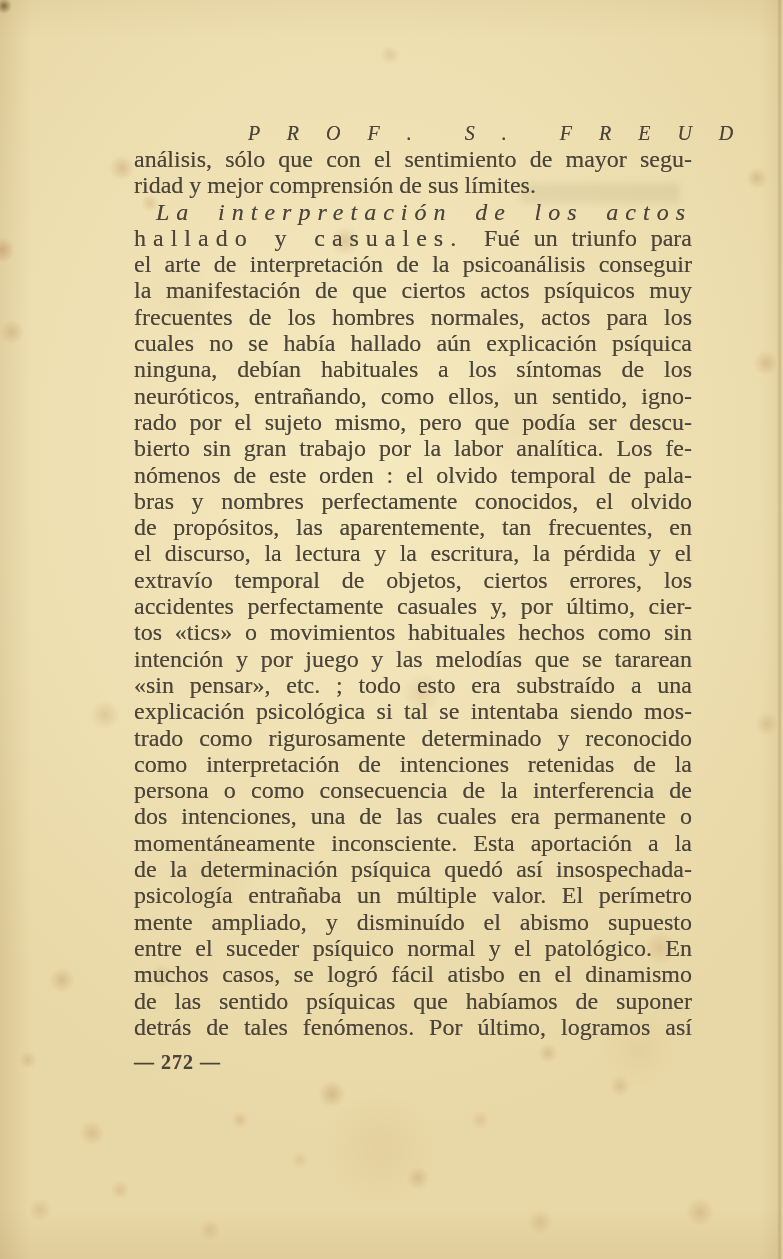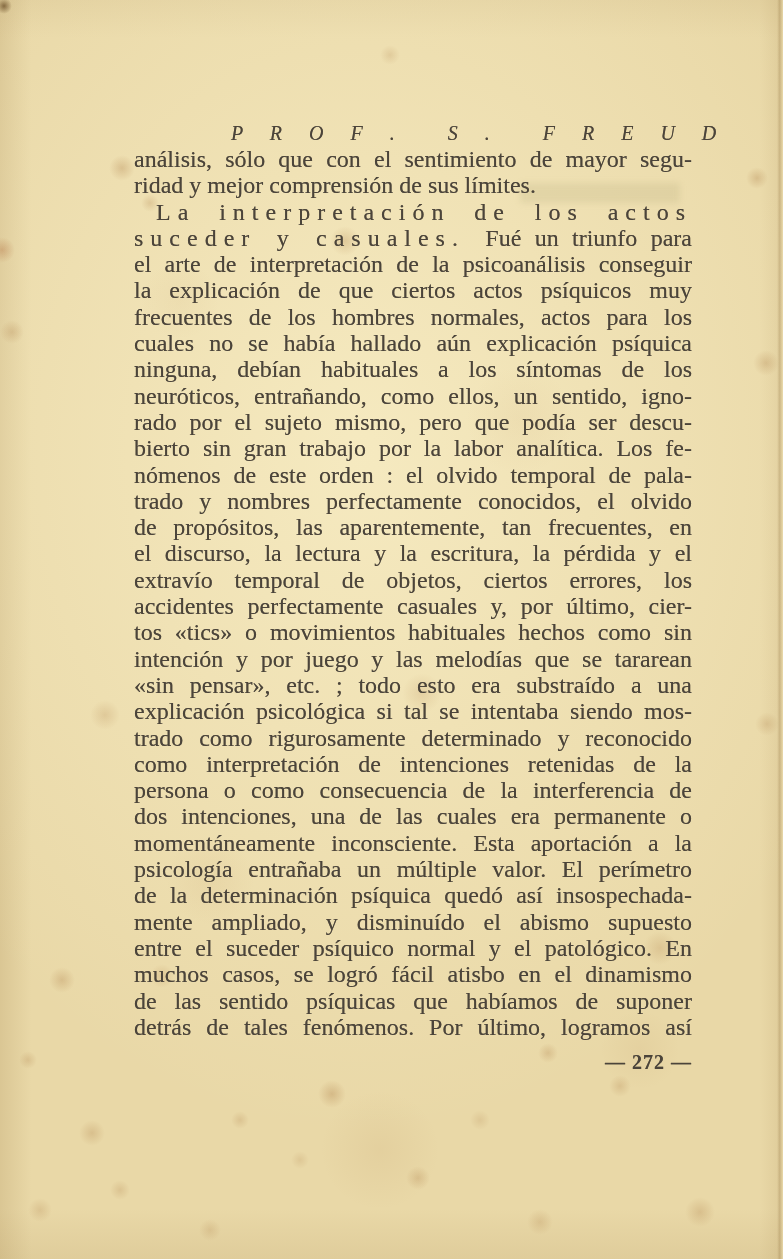--- a/index.html
+++ b/index.html
@@ -34,21 +34,21 @@
   .ghost {
     position: absolute;
     left: 520px; top: 183px;
     width: 160px; height: 20px;
     background: rgba(150,140,95,0.14);
     filter: blur(3px);
     border-radius: 4px;
   }
   .running-head {
     position: absolute;
-    left: 127px; top: 99px;
+    left: 144px; top: 99px;
     width: 558px;
     text-align: center;
     font-style: italic;
     font-size: 20px;
     white-space: pre;
     word-spacing: 20px;
     letter-spacing: 1px;
     text-shadow: 0 0 0.6px rgba(75,68,58,0.65);
   }
   .body-text {
@@ -60,27 +60,27 @@
     text-shadow: 0 0 0.6px rgba(75,68,58,0.6);
   }
   .line {
     height: 26.3px;
     text-align: justify;
     text-align-last: justify;
     text-justify: inter-word;
     overflow: visible;
   }
   .line.nojust { text-align-last: left; }
-  .line.indent { text-indent: 22px; }
+  .line.indent { text-indent: 22px; font-style: italic; }
   .spaced { letter-spacing: 7px; }
   .folio {
     position: absolute;
     left: 134px; top: 1051px;
     width: 558px;
-    text-align: right;
+    text-align: left;
     font-size: 20px;
     font-weight: bold;
     letter-spacing: 1px;
     text-shadow: 0 0 0.6px rgba(75,68,58,0.6);
   }
 </style>
 </head>
 <body>
 
 <div class="page">
@@ -124,46 +124,46 @@
   <div class="right-edge"></div>
 
   <div class="running-head">
     <span>P R O F .  S .  F R E U D</span>
   </div>
 
   <div class="body-text">
       <div class="line"><span>análisis, sólo que con el sentimiento de mayor segu-</span></div>
       <div class="line nojust"><span>ridad y mejor comprensión de sus límites.</span></div>
       <div class="line indent"><span class="spaced">La interpretación de los actos</span></div>
-      <div class="line"><span class="spaced">suceder y casuales. </span><span>Fué un triunfo para</span></div>
+      <div class="line"><span class="spaced">hallado y casuales. </span><span>Fué un triunfo para</span></div>
       <div class="line"><span>el arte de interpretación de la psicoanálisis conseguir</span></div>
-      <div class="line"><span>la explicación de que ciertos actos psíquicos muy</span></div>
+      <div class="line"><span>la manifestación de que ciertos actos psíquicos muy</span></div>
       <div class="line"><span>frecuentes de los hombres normales, actos para los</span></div>
       <div class="line"><span>cuales no se había hallado aún explicación psíquica</span></div>
       <div class="line"><span>ninguna, debían habituales a los síntomas de los</span></div>
       <div class="line"><span>neuróticos, entrañando, como ellos, un sentido, igno-</span></div>
       <div class="line"><span>rado por el sujeto mismo, pero que podía ser descu-</span></div>
       <div class="line"><span>bierto sin gran trabajo por la labor analítica. Los fe-</span></div>
       <div class="line"><span>nómenos de este orden : el olvido temporal de pala-</span></div>
-      <div class="line"><span>trado y nombres perfectamente conocidos, el olvido</span></div>
+      <div class="line"><span>bras y nombres perfectamente conocidos, el olvido</span></div>
       <div class="line"><span>de propósitos, las aparentemente, tan frecuentes, en</span></div>
       <div class="line"><span>el discurso, la lectura y la escritura, la pérdida y el</span></div>
       <div class="line"><span>extravío temporal de objetos, ciertos errores, los</span></div>
       <div class="line"><span>accidentes perfectamente casuales y, por último, cier-</span></div>
       <div class="line"><span>tos «tics» o movimientos habituales hechos como sin</span></div>
       <div class="line"><span>intención y por juego y las melodías que se tararean</span></div>
       <div class="line"><span>«sin pensar», etc. ; todo esto era substraído a una</span></div>
       <div class="line"><span>explicación psicológica si tal se intentaba siendo mos-</span></div>
       <div class="line"><span>trado como rigurosamente determinado y reconocido</span></div>
       <div class="line"><span>como interpretación de intenciones retenidas de la</span></div>
       <div class="line"><span>persona o como consecuencia de la interferencia de</span></div>
       <div class="line"><span>dos intenciones, una de las cuales era permanente o</span></div>
       <div class="line"><span>momentáneamente inconsciente. Esta aportación a la</span></div>
+      <div class="line"><span>de la determinación psíquica quedó así insospechada-</span></div>
       <div class="line"><span>psicología entrañaba un múltiple valor. El perímetro</span></div>
-      <div class="line"><span>de la determinación psíquica quedó así insospechada-</span></div>
       <div class="line"><span>mente ampliado, y disminuído el abismo supuesto</span></div>
       <div class="line"><span>entre el suceder psíquico normal y el patológico. En</span></div>
       <div class="line"><span>muchos casos, se logró fácil atisbo en el dinamismo</span></div>
       <div class="line"><span>de las sentido psíquicas que habíamos de suponer</span></div>
       <div class="line"><span>detrás de tales fenómenos. Por último, logramos así</span></div>
     </div>
 
   <div class="folio">
     <span>— 272 —</span>
   </div>

